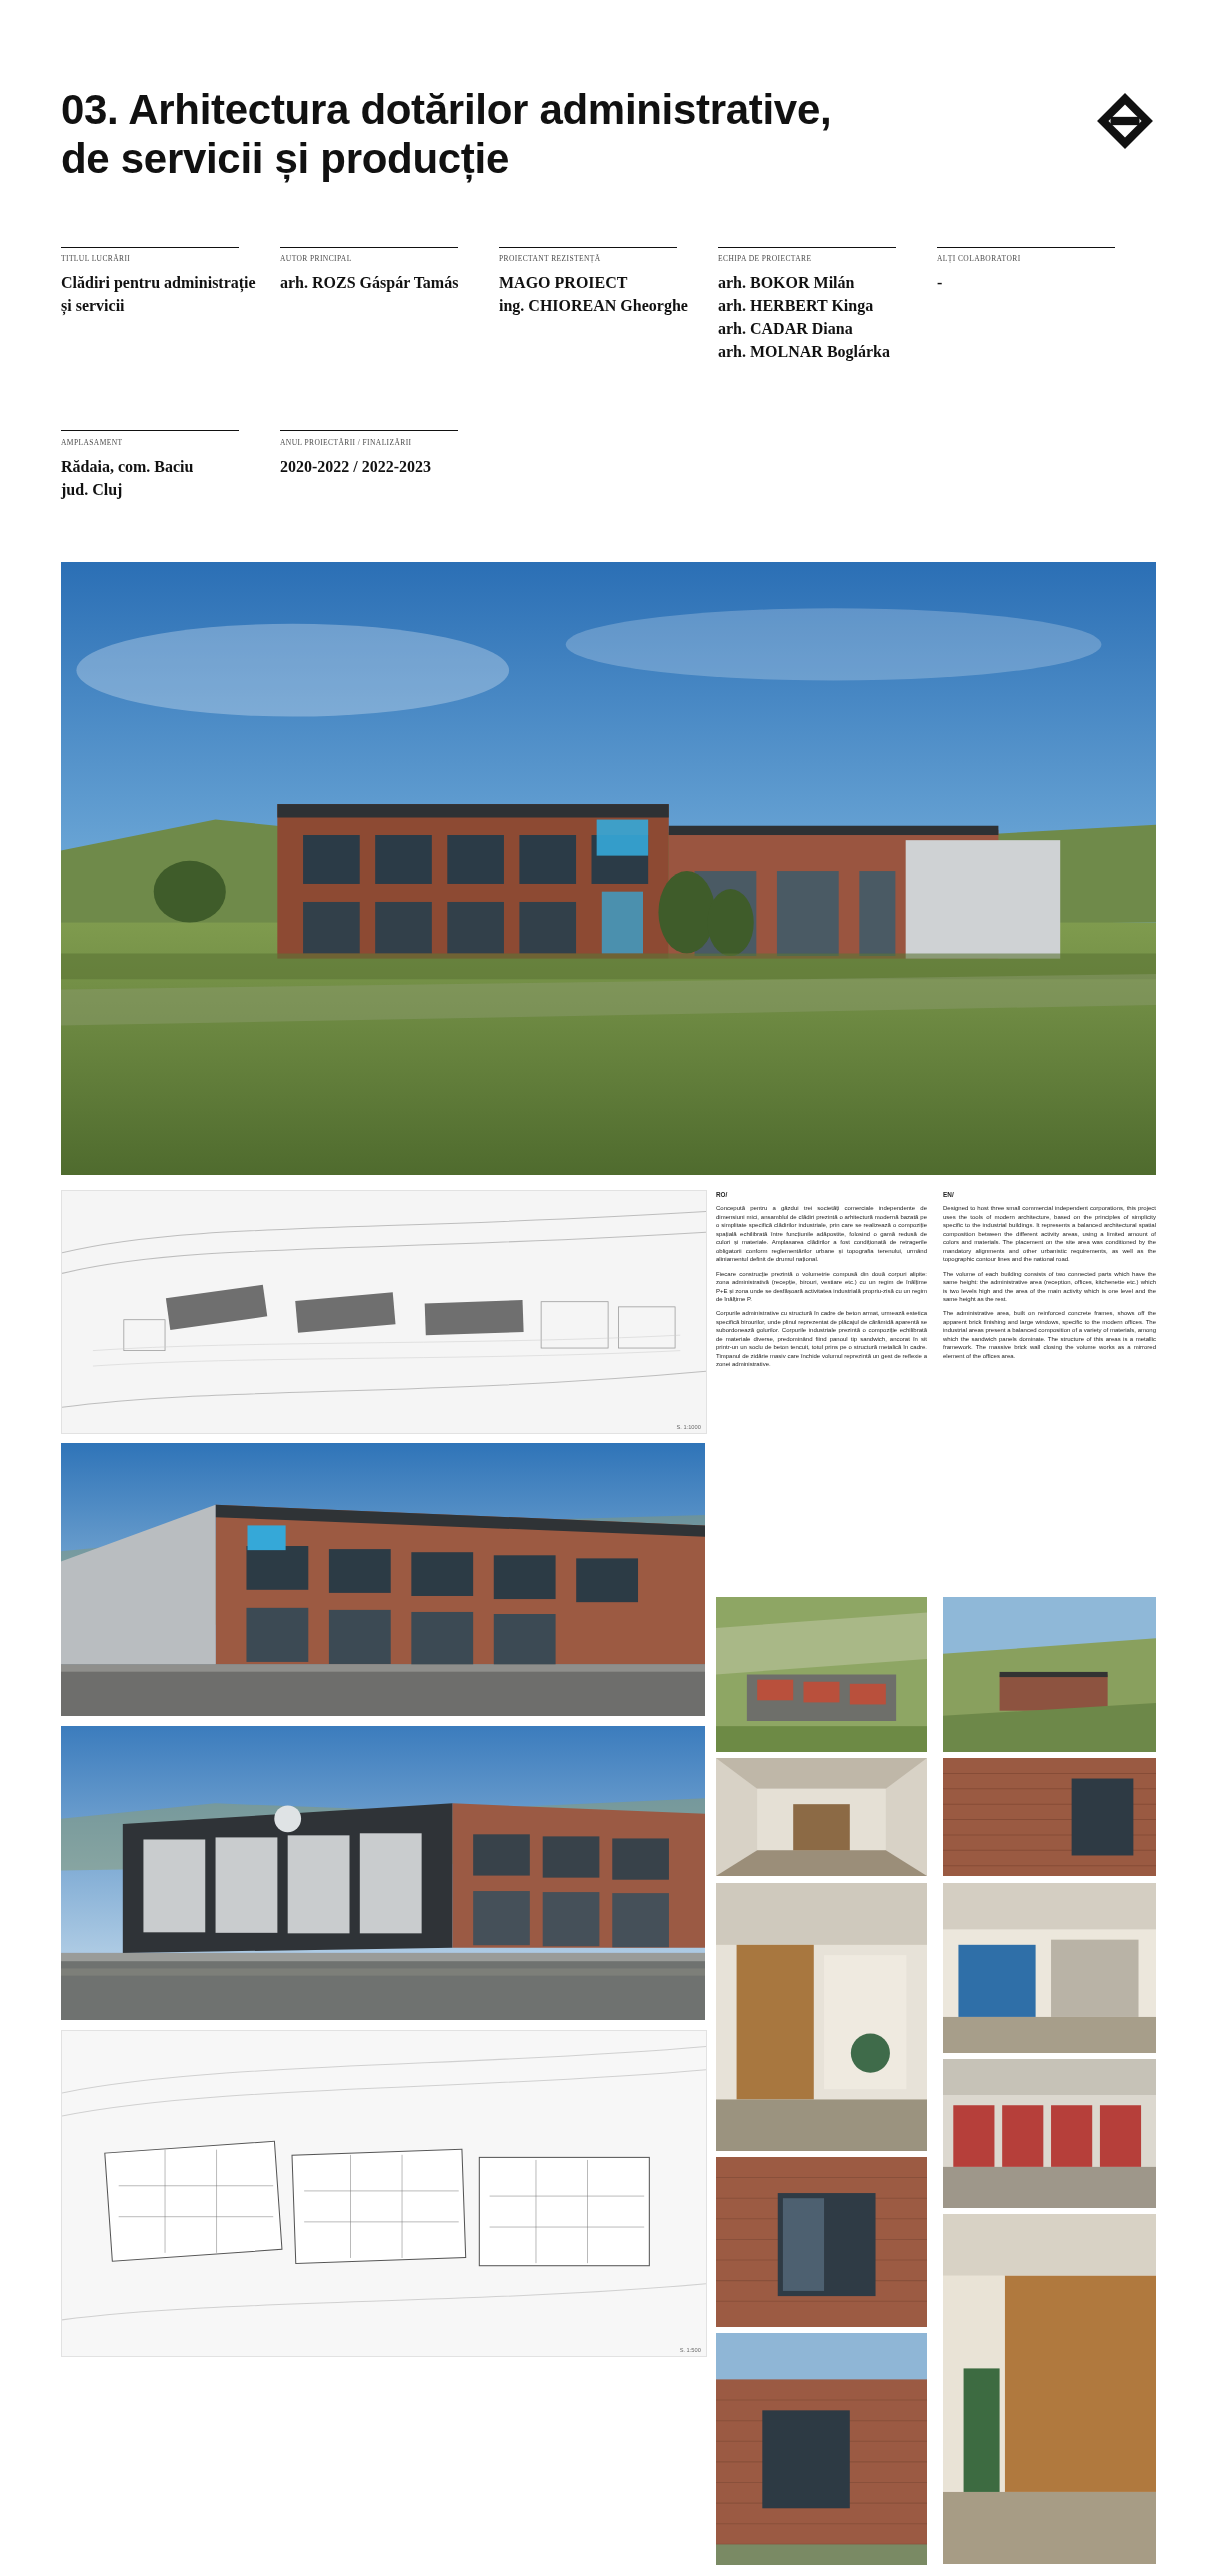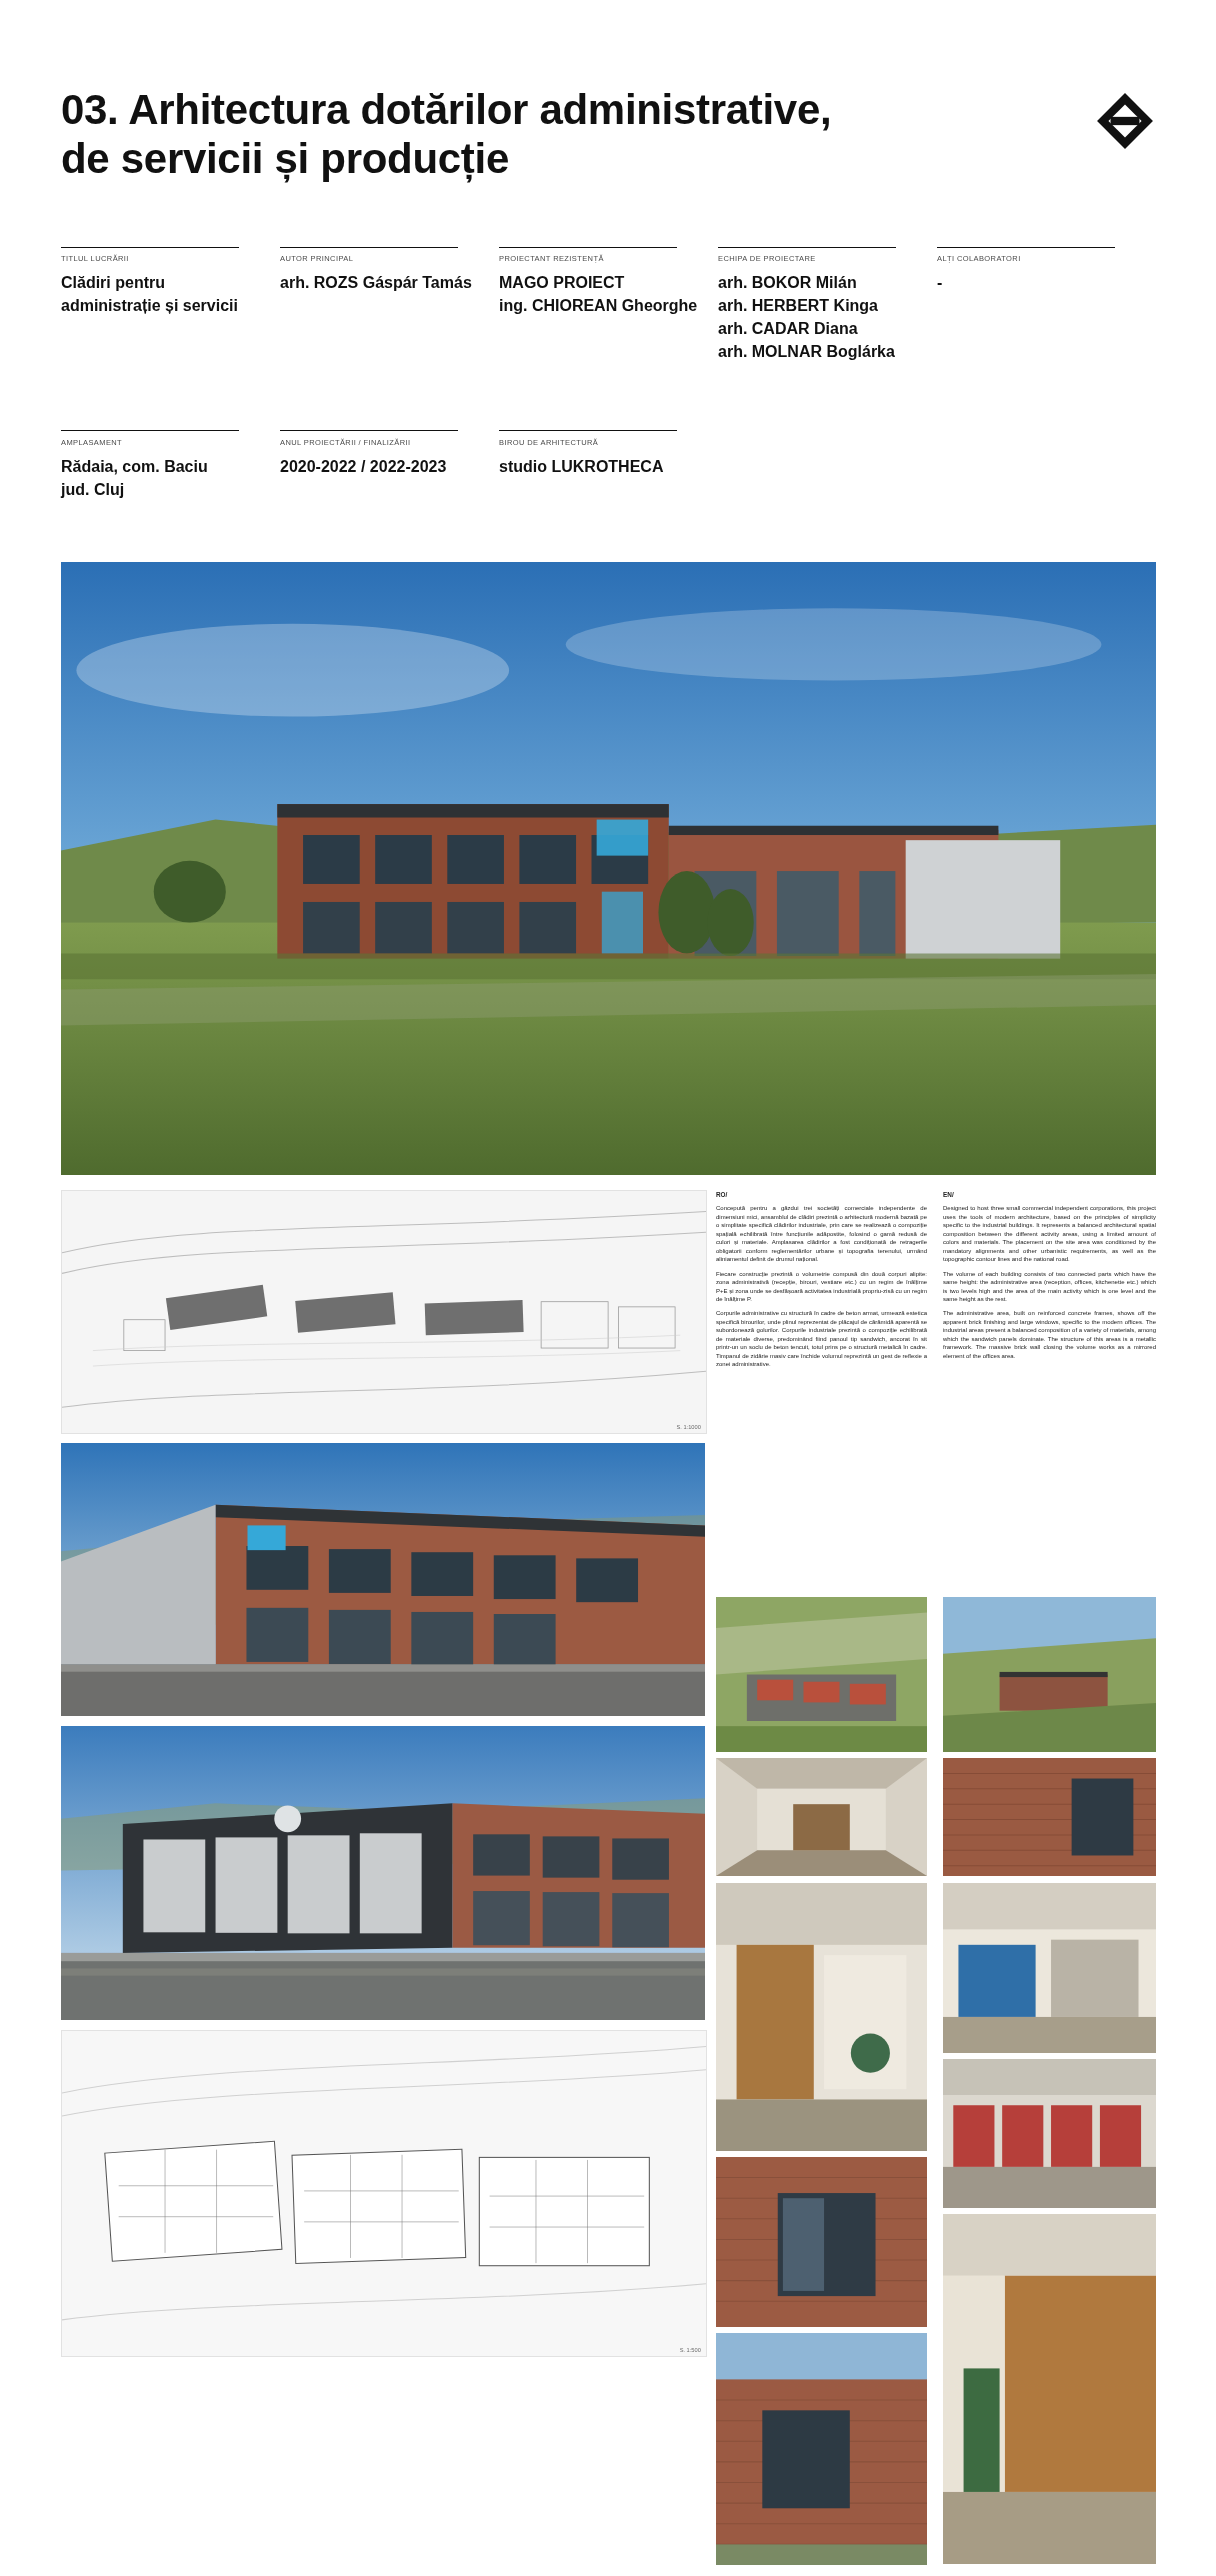--- a/index.html
+++ b/index.html
@@ -9,21 +9,21 @@
   
   .header{position:absolute;left:61px;top:86px;width:1095px;}
   .title{font-size:42px;line-height:1.16;font-weight:bold;letter-spacing:-0.3px;max-width:773px;color:#111;}
   .logo-mark{position:absolute;right:0;top:4.1px;width:62px;height:62px;display:flex;align-items:center;justify-content:center;}
   .logo-mark svg{display:block;}
 
   
   .credits{position:absolute;left:61px;top:247px;width:1095px;}
   .cred-row{display:flex;width:100%;}
   .cred-row.second{margin-top:67px;}
-  .cred-col{width:20%;padding-right:20.6px;box-sizing:border-box;}
+  .cred-col{width:20%;padding-right:20.6px;box-sizing:border-box;font-family:Liberation Serif, serif;}
   .cred-col .rule{height:1px;background:#111;width:calc(100% - 20.6px);margin-bottom:6.2px;}
   .cred-label{font-size:7.5px;letter-spacing:0.4px;color:#4a4a4a;margin-bottom:9.3px;text-transform:uppercase;}
   .cred-value{font-size:16px;font-weight:bold;line-height:1.42;color:#111;}
 
   
   .ph{background:#d8d8d8;position:absolute;overflow:hidden;}
   .ph .cap{position:absolute;bottom:3.1px;right:5.2px;font-size:5.7px;color:#6a6a6a;}
 
   
   #hero{left:61px;top:562px;width:1095px;height:613px;}
@@ -110,25 +110,20 @@
       <div class="cred-col">
         <div class="rule"></div>
         <div class="cred-label">AMPLASAMENT</div>
         <div class="cred-value" style="white-space:pre-line">Rădaia, com. Baciu
 jud. Cluj</div>
       </div>
       <div class="cred-col">
         <div class="rule"></div>
         <div class="cred-label">ANUL PROIECTĂRII / FINALIZĂRII</div>
         <div class="cred-value" style="white-space:pre-line">2020-2022 / 2022-2023</div>
-      </div>
-      <div class="cred-col">
-        <div class="rule"></div>
-        <div class="cred-label">BIROU DE ARHITECTURĂ</div>
-        <div class="cred-value" style="white-space:pre-line">studio LUKROTHECA</div>
       </div>
     </div>
   </div>
 
   <div class="ph" id="hero">
     <svg width="1095" height="613" viewBox="0 0 2126 1190" preserveAspectRatio="none">
       <defs>
         <linearGradient id="sky" x1="0" y1="0" x2="0" y2="1">
           <stop offset="0%" stop-color="#2b6fb5"></stop>
             <stop offset="60%" stop-color="#79b2dd"></stop>

